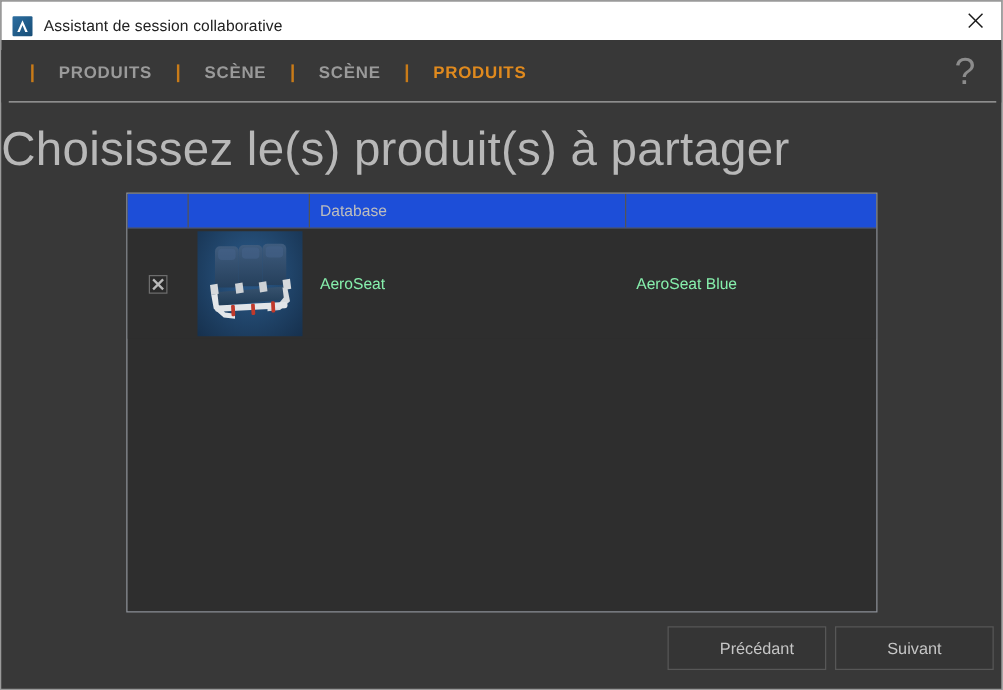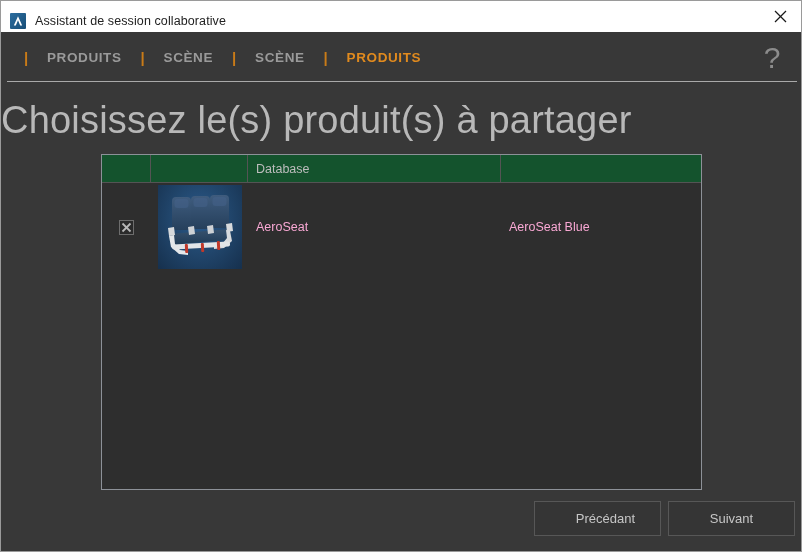--- a/index.html
+++ b/index.html
@@ -143,21 +143,21 @@
     width: 601px;
     height: 336px;
     border: 1px solid #8d9198;
     box-sizing: border-box;
     background: #2e2e2e;
     overflow: hidden;
   }
   .table-head {
     display: flex;
     height: 28px;
-    background: #14532d;
+    background: #1d4ed8;
     border-bottom: 1px solid #545454;
     box-sizing: border-box;
   }
   .th {
     box-sizing: border-box;
     border-right: 1px solid #545454;
     display: flex;
     align-items: center;
     padding-left: 8px;
     font-size: 12.5px;
@@ -177,21 +177,21 @@
     align-items: center;
     height: 88px;
     cursor: pointer;
   }
   .td {
     box-sizing: border-box;
     display: flex;
     align-items: center;
     height: 100%;
     font-size: 12.5px;
-    color: #f9a8d4;
+    color: #86efac;
     padding-left: 8px;
     white-space: nowrap;
     overflow: hidden;
     text-align: right;
   }
   .td.col-check, .td.col-thumb { justify-content: center; padding-left: 0; }
 
   .checkbox {
     width: 15px;
     height: 15px;

